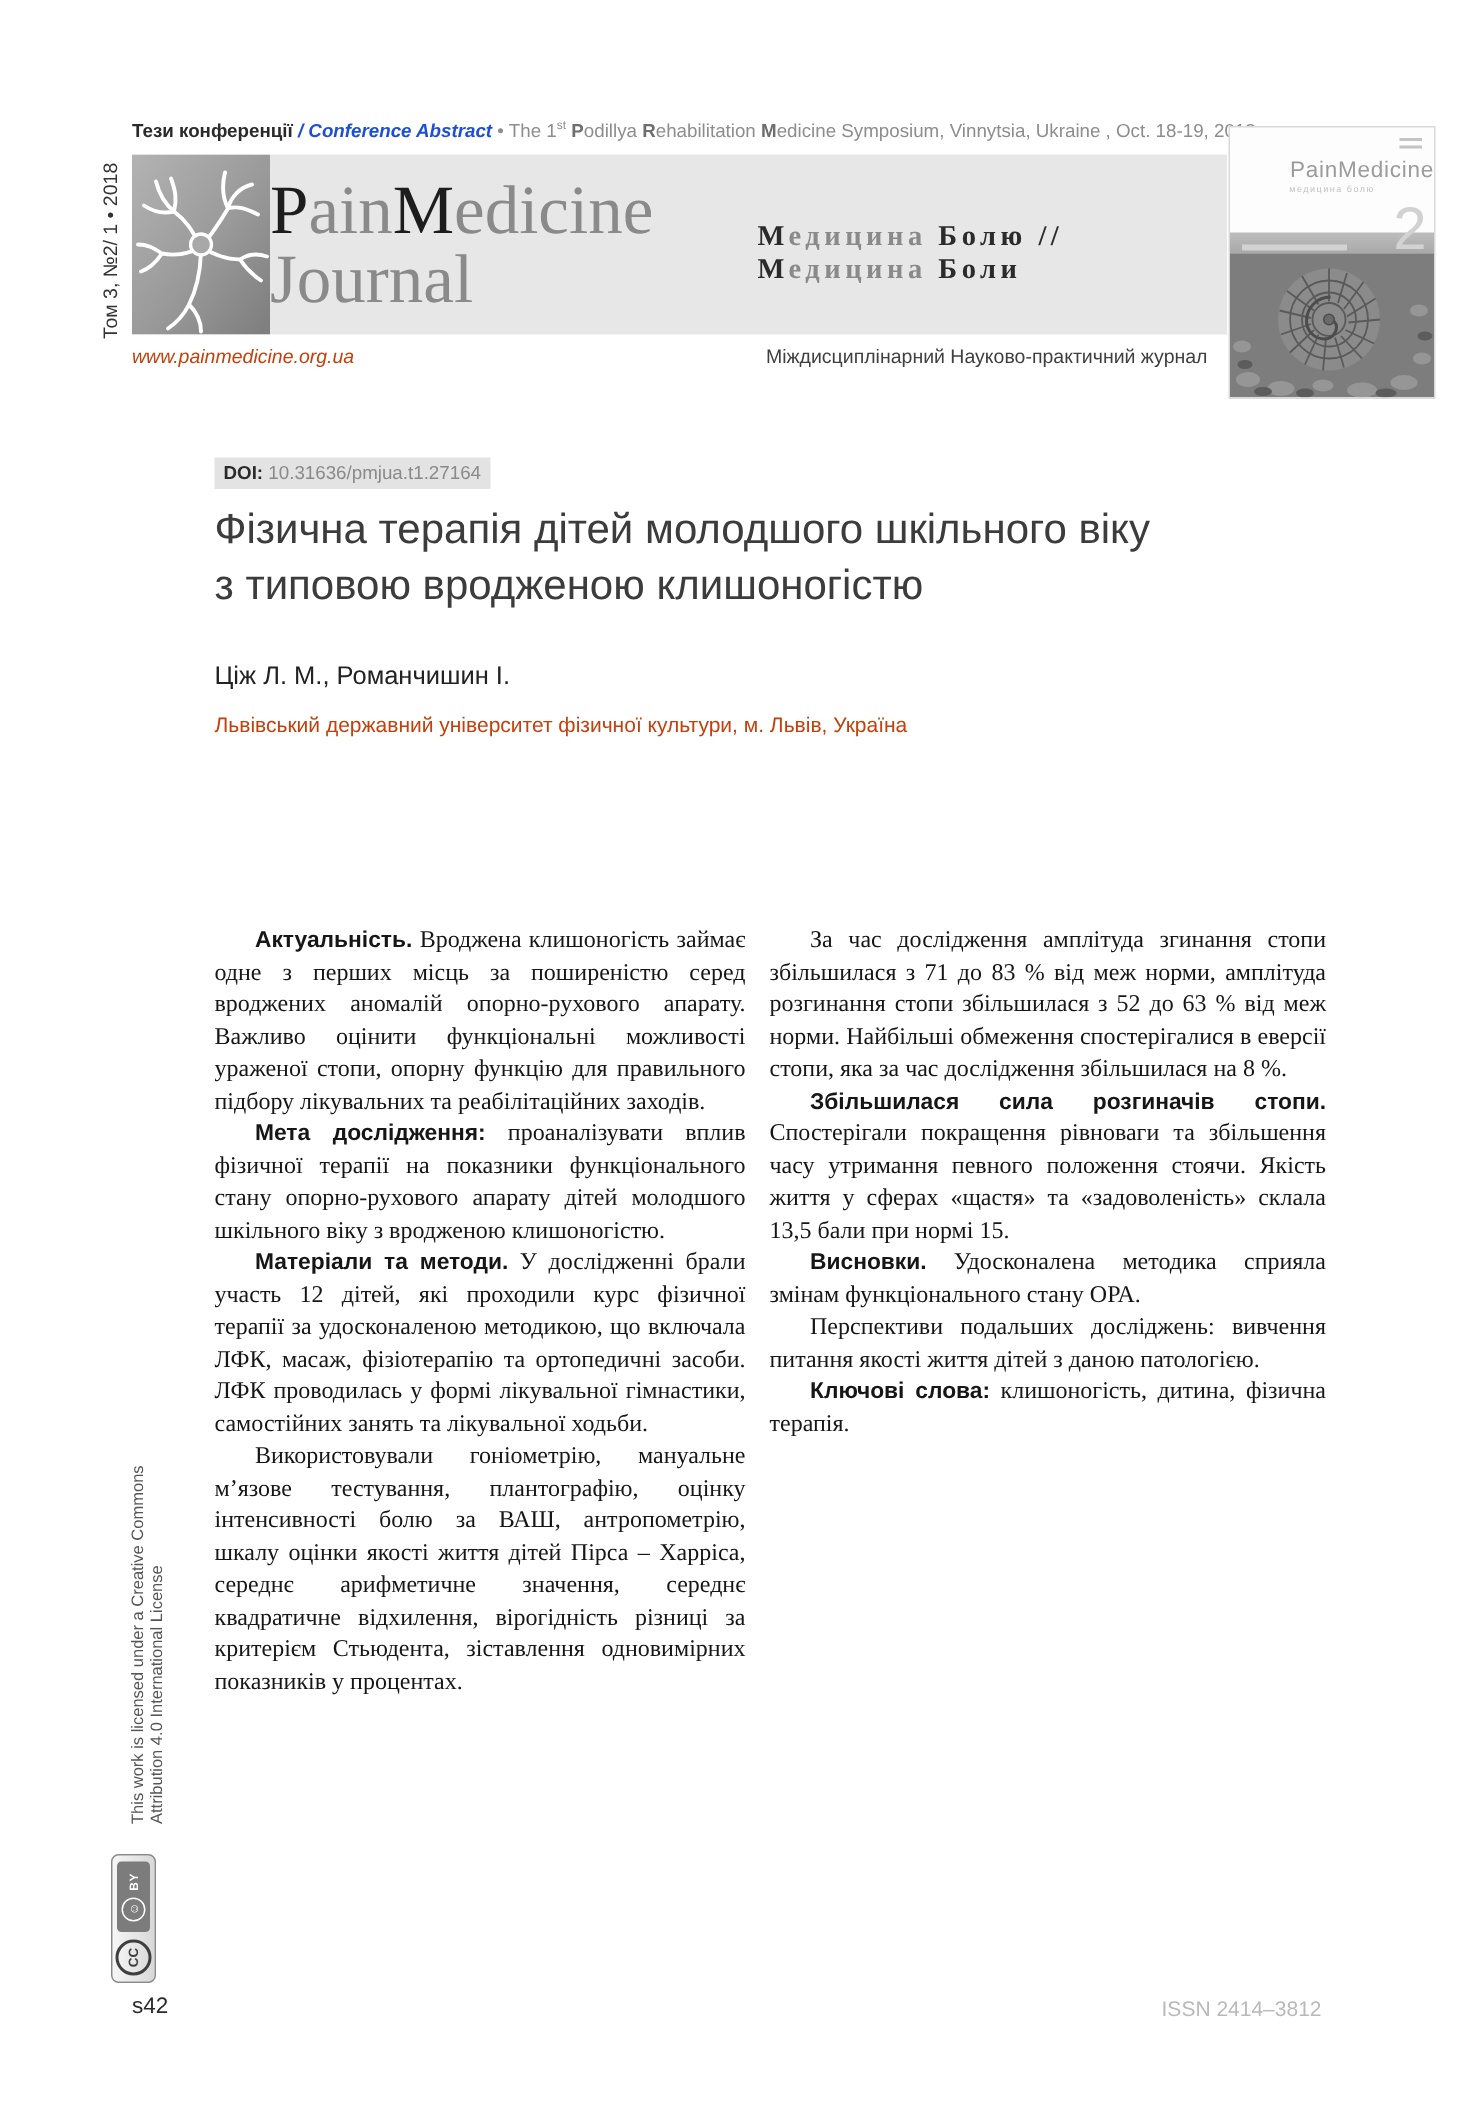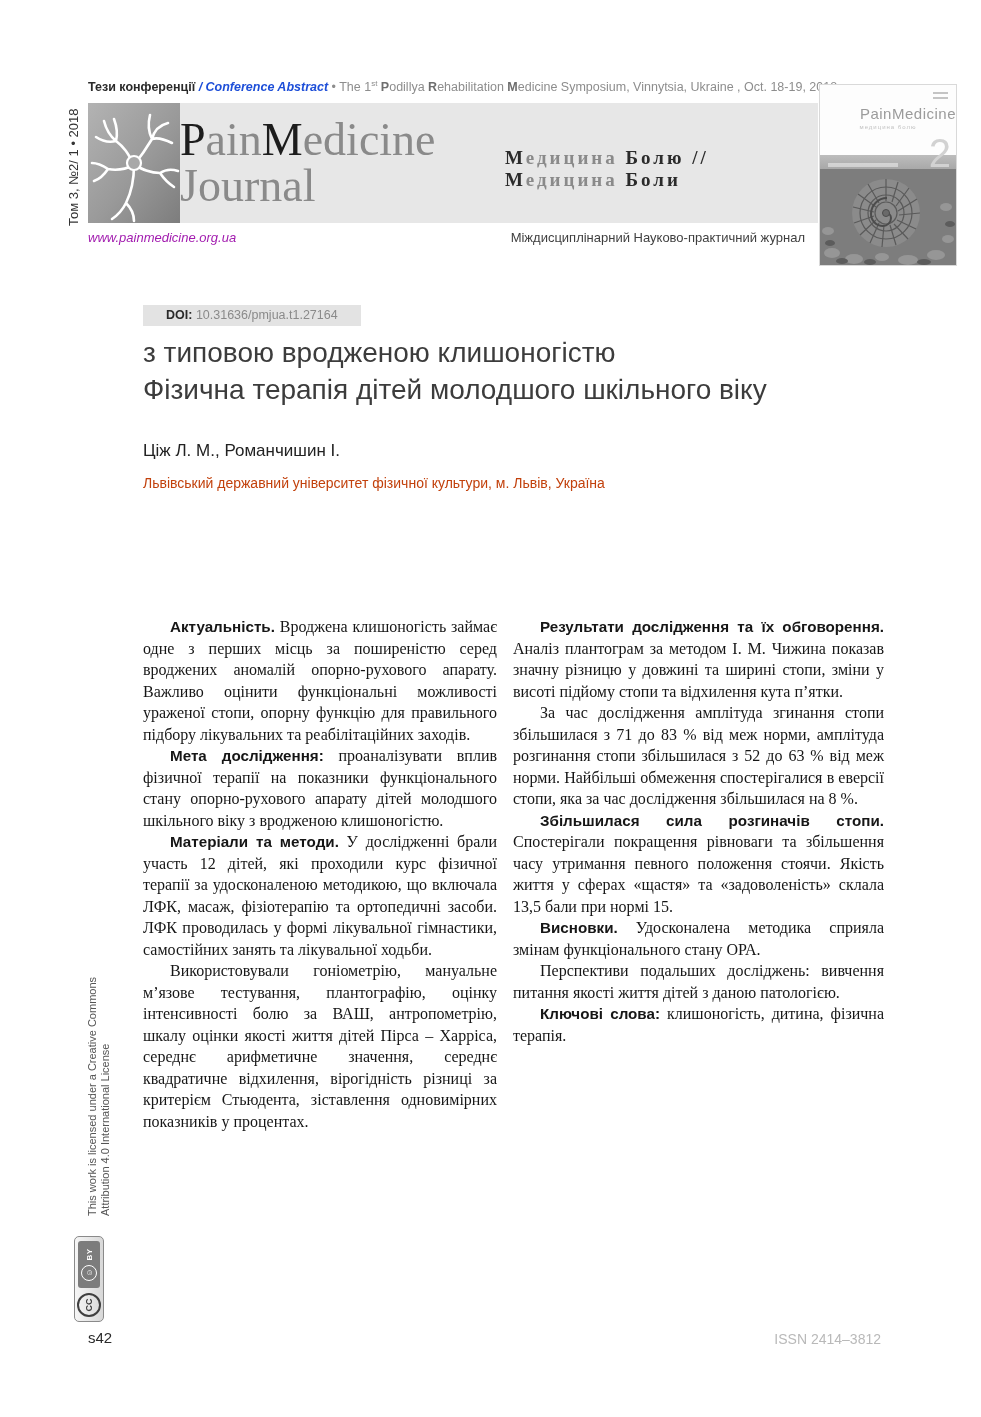--- a/index.html
+++ b/index.html
@@ -20,38 +20,38 @@
   .band{position:absolute;left:88px;top:103px;width:730px;height:120px;background:#e7e7e7;display:flex;}
   .neuron-box{width:92px;height:120px;flex:0 0 auto;}
   .band-titles{flex:1;display:flex;flex-direction:row;align-items:center;justify-content:center;}
   .j-title{font-family:"Liberation Serif",serif;font-size:46px;line-height:1;color:#8a8a8a;}
   .j-title .dk{color:#1d1d1d;}
   .j-sub{font-family:"Liberation Serif",serif;font-weight:bold;font-size:19px;letter-spacing:3px;
          color:#8a8a8a;margin-top:12px;}
   .j-sub .dk{color:#2b2b2b;}
 
   .site-line{position:absolute;left:88px;top:230px;width:717px;display:flex;justify-content:space-between;}
-  .site-url{font-style:italic;font-size:13px;color:#a21caf;}
+  .site-url{font-style:italic;font-size:13px;color:#c2410c;}
   .tagline{font-size:13px;color:#3f3f3f;}
 
   
   .cover{position:absolute;left:820px;top:85px;width:136px;height:180px;background:#fdfdfd;
          box-shadow:0 0 0 1px #d9d9d9;overflow:hidden;}
   .cover-logo-lines{position:absolute;right:8px;top:7px;width:15px;}
   .cover-logo-lines div{height:2px;background:#c4c4c4;margin-bottom:3px;}
   .cover-title{margin-top:20px;text-align:right;font-size:15px;color:#9b9b9b;letter-spacing:0.5px;}
   .cover-sub{text-align:center;font-size:6px;color:#c2c2c2;letter-spacing:1px;margin-top:2px;}
   .cover-band{position:absolute;left:0;top:70px;width:100%;height:21px;
               background:linear-gradient(#bdbdbd,#9e9e9e);}
   .cover-band-line{position:absolute;left:8px;top:8px;width:70px;height:4px;background:rgba(255,255,255,.45);}
   .cover-issue{position:absolute;right:5px;top:48px;font-size:40px;line-height:1;color:#d2d2d2;}
   .cover-photo{position:absolute;left:0;bottom:0;width:100%;height:96px;}
 
   
-  .doi-chip{position:absolute;left:143px;top:305px;background:#e3e3e3;padding:3px 23px 4px;font-size:12.5px;}
+  .doi-chip{position:absolute;left:143px;top:305px;background:#e3e3e3;padding:3px 6px 4px;font-size:12.5px;}
   .doi-label{font-weight:bold;color:#2a2a2a;}
   .doi-value{color:#8a8a8a;}
 
   .art-title{position:absolute;left:143px;top:335px;width:740px;font-size:28px;font-weight:400;
              color:#3c3c3c;line-height:1.32;}
   .authors{position:absolute;left:143px;top:441px;font-size:17px;color:#222;}
   .affiliation{position:absolute;left:143px;top:475px;font-size:14px;color:#c2410c;}
 
   
   .columns{position:absolute;left:143px;top:588px;width:741px;display:flex;gap:16px;
@@ -162,36 +162,35 @@
           <path d="M0 0 a5 5 0 0 1 5 5 a8 8 0 0 1 -8 8 a12 12 0 0 1 -12 -12 a16 16 0 0 1 16 -16" stroke="#4c4c4c" stroke-width="2" fill="none"></path>
           <circle r="3.5" fill="#6a6a6a" stroke="#4c4c4c" stroke-width="1"></circle>
         </g>
       </svg>
     </div>
   </div>
 
   <div class="doi-chip"><span class="doi-label">DOI:</span> <span class="doi-value">10.31636/pmjua.t1.27164</span></div>
 
   <h1 class="art-title" style="margin:0;">
+    <div>Фізична терапія дітей молодшого шкільного віку</div>
     <div>з типовою вродженою клишоногістю</div>
-    <div>Фізична терапія дітей молодшого шкільного віку</div>
   </h1>
 
   <div class="authors">Ціж Л. М., Романчишин І.</div>
   <div class="affiliation">Львівський державний університет фізичної культури, м. Львів, Україна</div>
 
   <div class="columns">
     <div class="col-left">
       <p class="para"><b>Актуальність.</b><span> Вроджена клишоногість займає одне з перших місць за поширеністю серед вроджених аномалій опорно-рухового апарату. Важливо оцінити функціональні можливості ураженої стопи, опорну функцію для правильного підбору лікувальних та реабілітаційних заходів.</span></p>
       <p class="para"><b>Мета дослідження:</b><span> проаналізувати вплив фізичної терапії на показники функціонального стану опорно-рухового апарату дітей молодшого шкільного віку з вродженою клишоногістю.</span></p>
       <p class="para"><b>Матеріали та методи.</b><span> У дослідженні брали участь 12 дітей, які проходили курс фізичної терапії за удосконаленою методикою, що включала ЛФК, масаж, фізіотерапію та ортопедичні засоби. ЛФК проводилась у формі лікувальної гімнастики, самостійних занять та лікувальної ходьби.</span></p>
       <p class="para"><span>Використовували гоніометрію, мануальне м’язове тестування, плантографію, оцінку інтенсивності болю за ВАШ, антропометрію, шкалу оцінки якості життя дітей Пірса – Харріса, середнє арифметичне значення, середнє квадратичне відхилення, вірогідність різниці за критерієм Стьюдента, зіставлення одновимірних показників у процентах.</span></p>
     </div>
     <div class="col-right">
-      <p class="para"><b>Результати дослідження та їх обговорення.</b><span> Аналіз плантограм за методом І. М. Чижина показав значну різницю у довжині та ширині стопи, зміни у висоті підйому стопи та відхилення кута п’ятки.</span></p>
       <p class="para"><span>За час дослідження амплітуда згинання стопи збільшилася з 71 до 83 % від меж норми, амплітуда розгинання стопи збільшилася з 52 до 63 % від меж норми. Найбільші обмеження спостерігалися в еверсії стопи, яка за час дослідження збільшилася на 8 %.</span></p>
       <p class="para"><b>Збільшилася сила розгиначів стопи.</b><span> Спостерігали покращення рівноваги та збільшення часу утримання певного положення стоячи. Якість життя у сферах «щастя» та «задоволеність» склала 13,5 бали при нормі 15.</span></p>
       <p class="para"><b>Висновки.</b><span> Удосконалена методика сприяла змінам функціонального стану ОРА.</span></p>
       <p class="para"><span>Перспективи подальших досліджень: вивчення питання якості життя дітей з даною патологією.</span></p>
       <p class="para"><b>Ключові слова:</b><span> клишоногість, дитина, фізична терапія.</span></p>
     </div>
   </div>
 
   <div class="license-vert">
     <div>This work is licensed under a Creative Commons</div>

